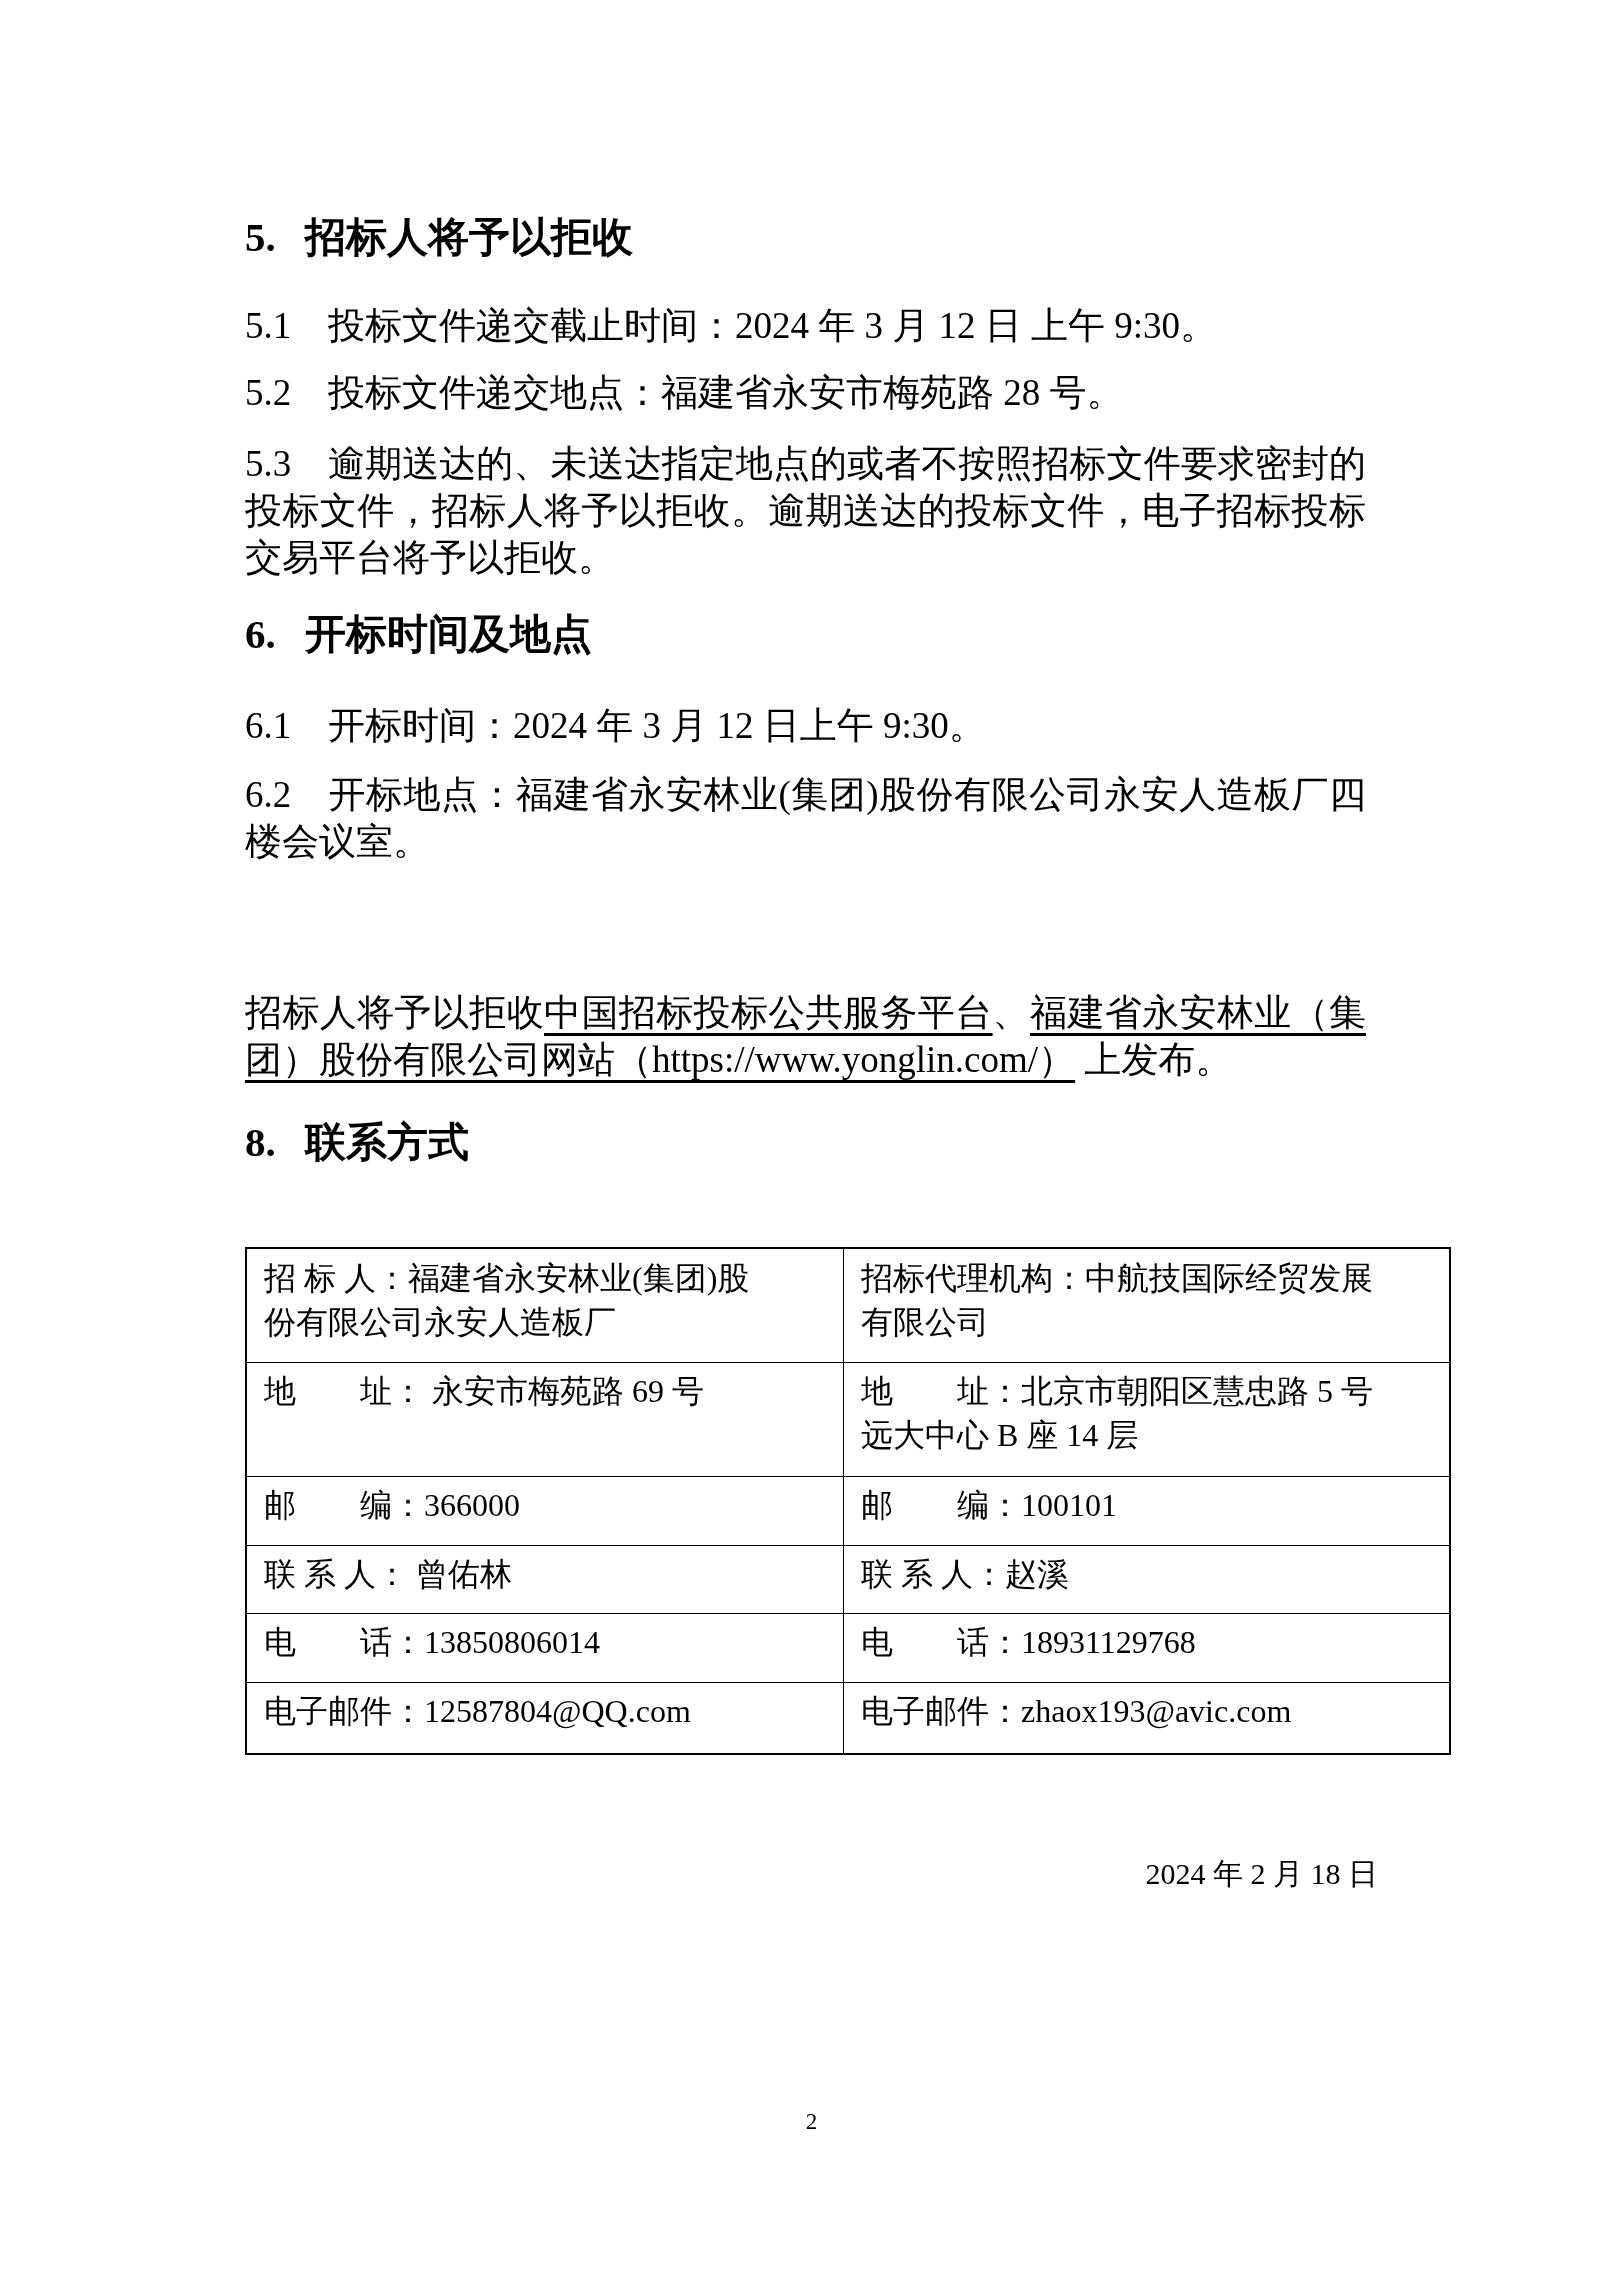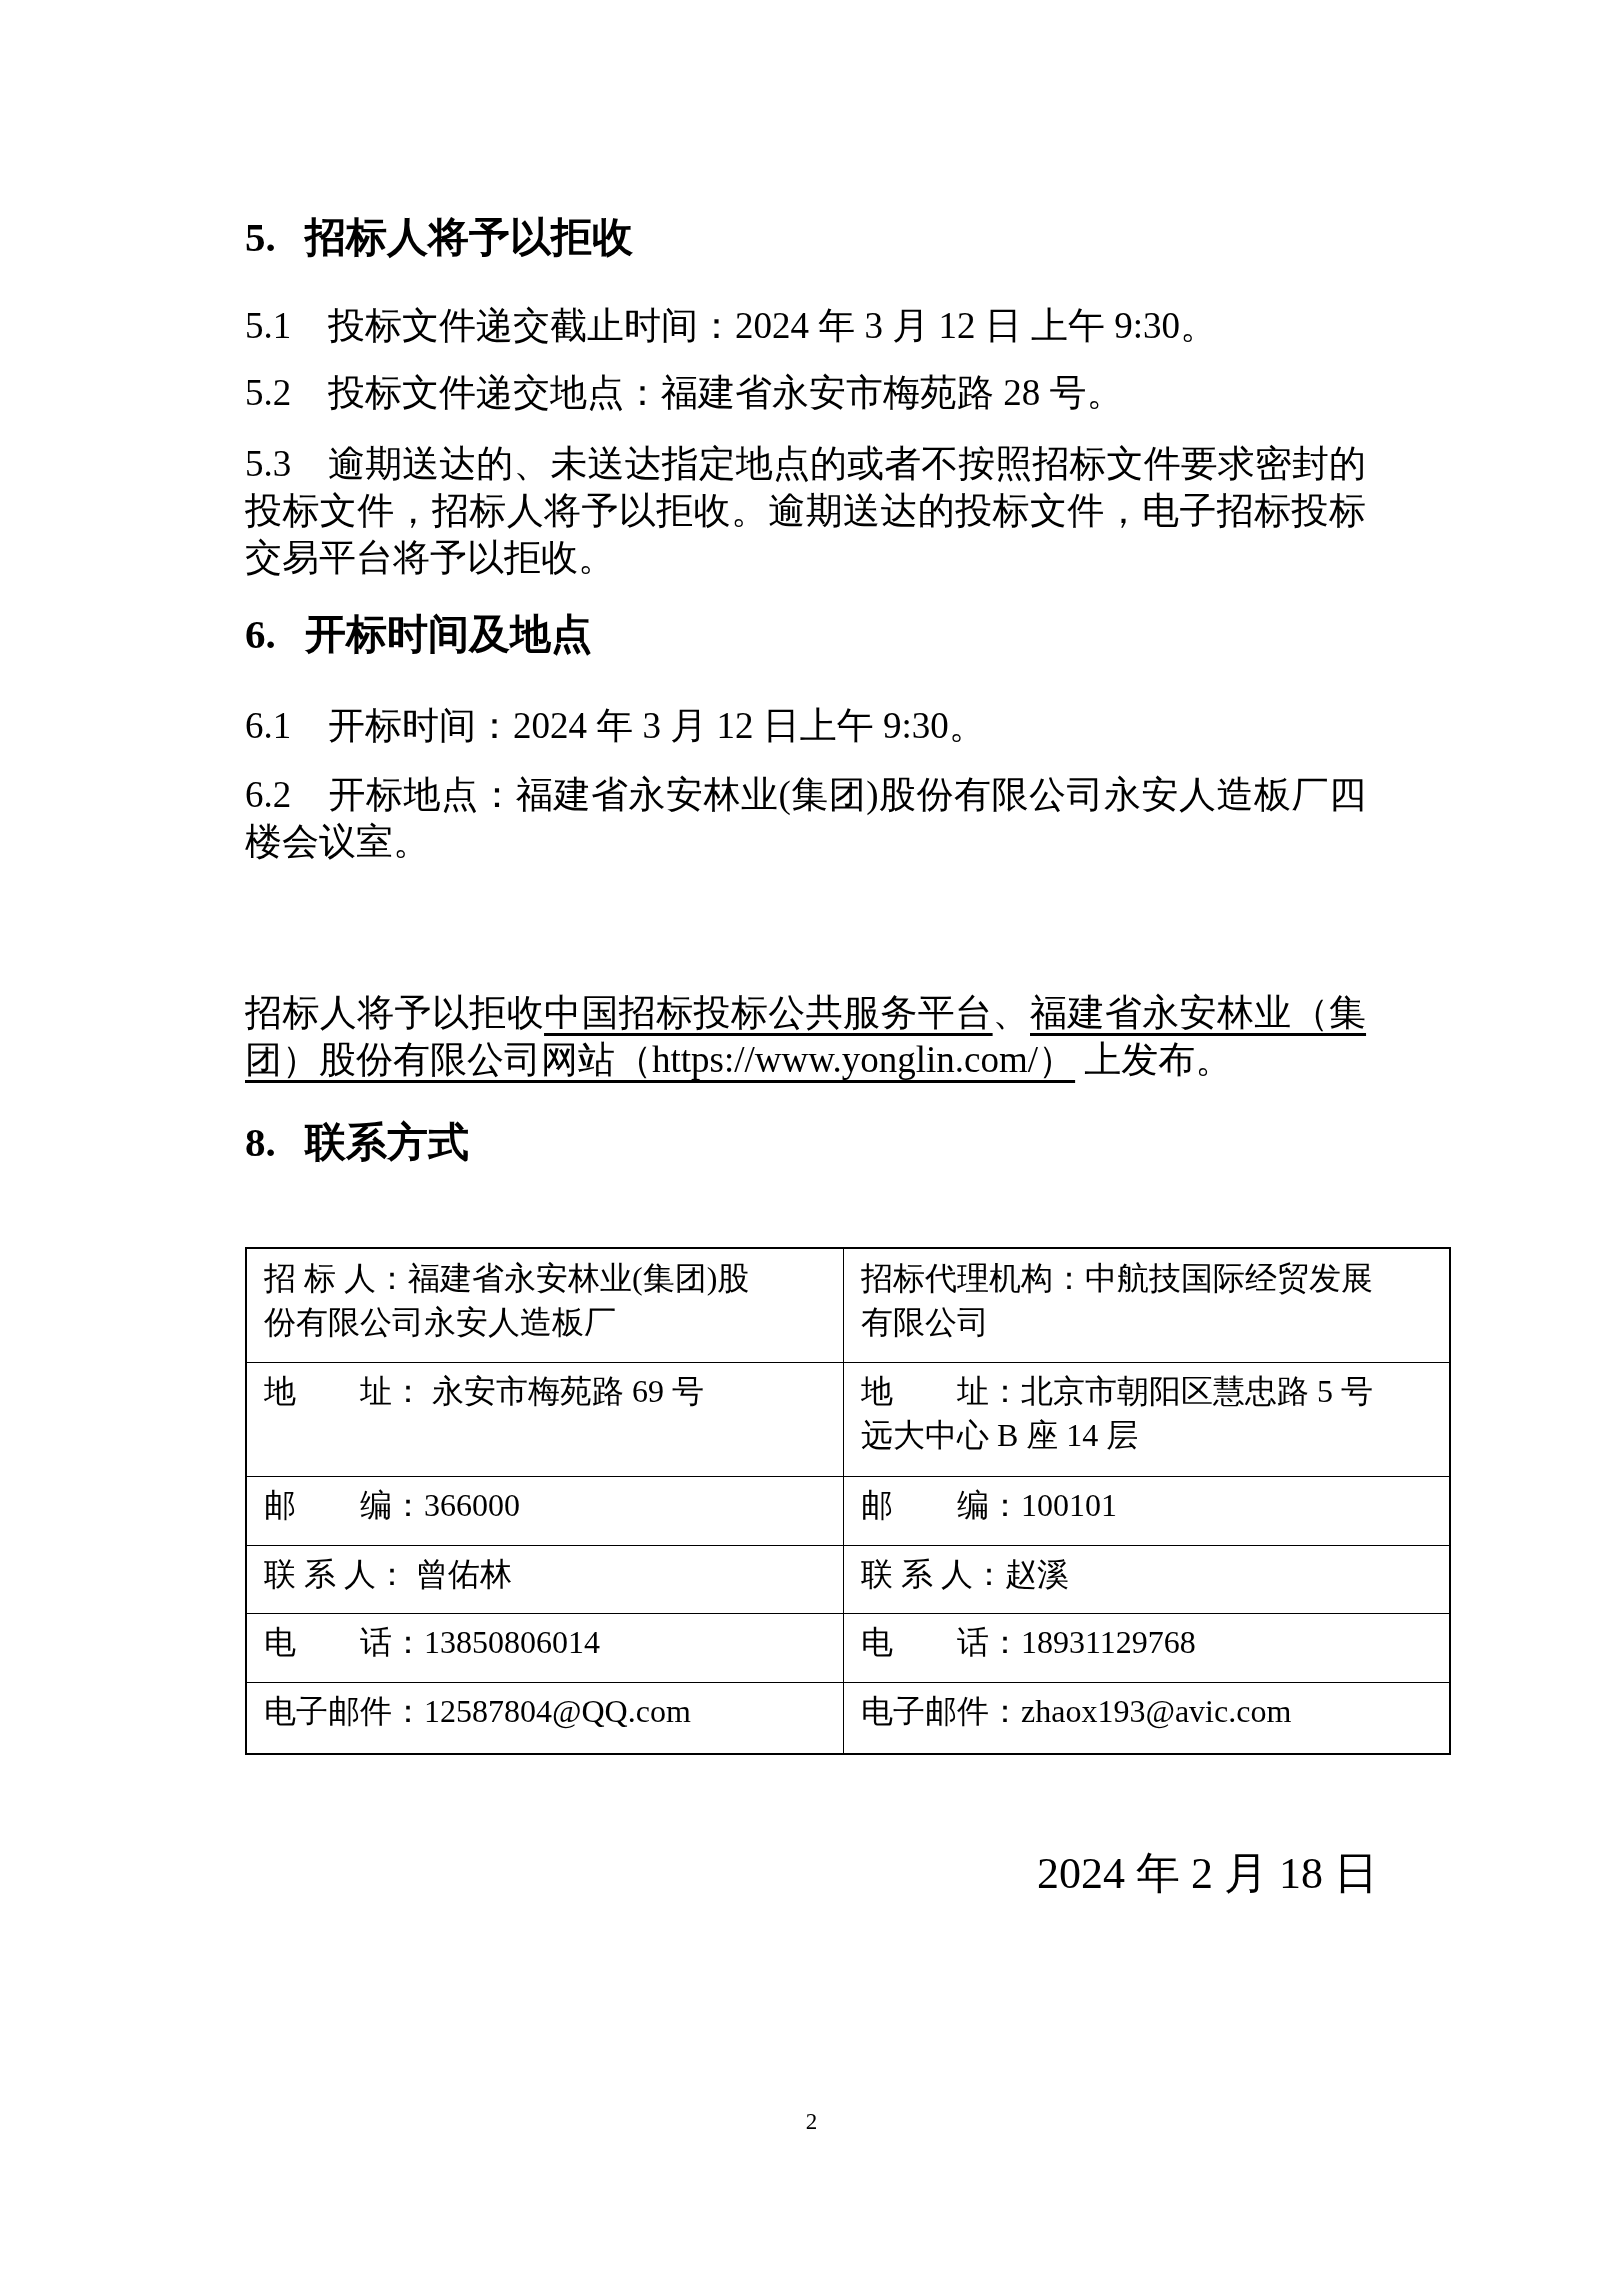--- a/index.html
+++ b/index.html
@@ -69,21 +69,21 @@
   }
   table.contact { border: 2.5px solid #000000; margin-top: 40px; }
   td.c1 { width: 562px; }
   td.c2 { width: 571px; }
   .cell-line { display: block; }
   .date-line {
     position: absolute;
     left: 0;
     right: 0;
     top: 1850px;
-    font-size: 44px;
+    font-size: 30px;
     line-height: 47px;
     text-align: right;
     white-space: nowrap;
   }
   .page-number {
     position: absolute;
     left: 0;
     right: 0;
     top: 2109px;
     text-align: center;

